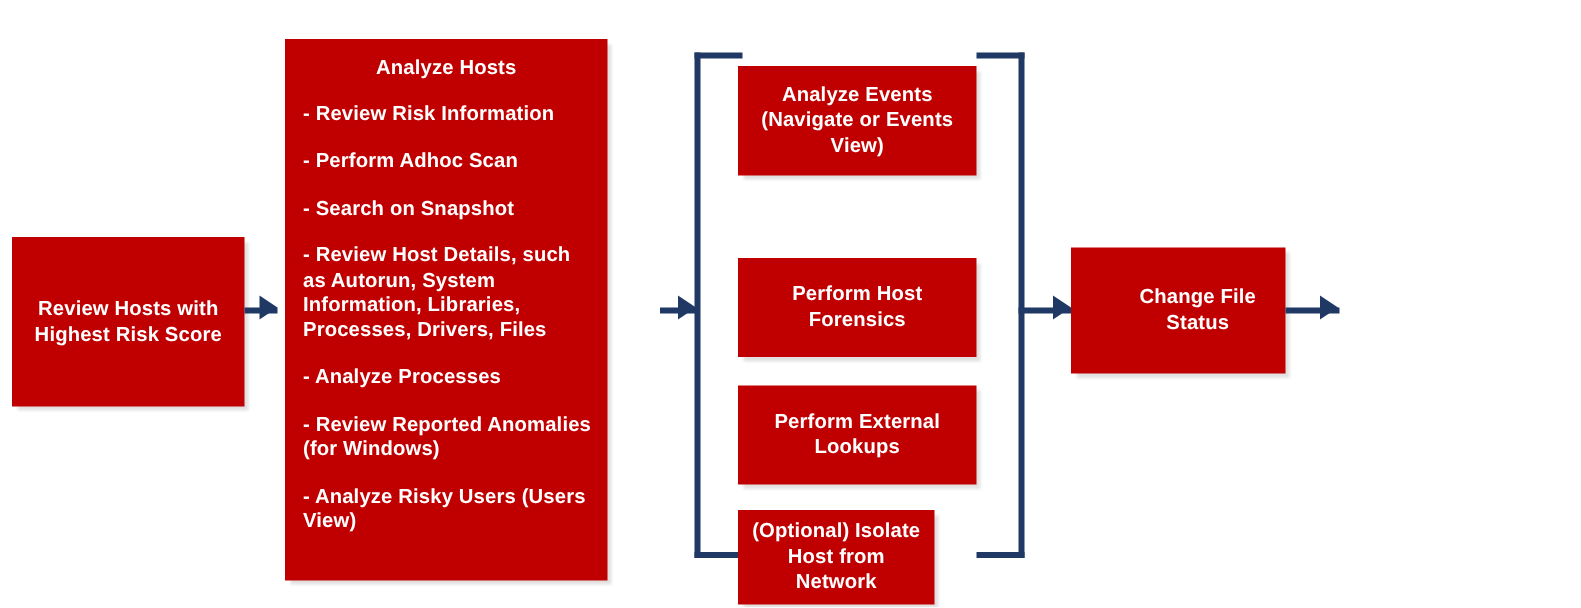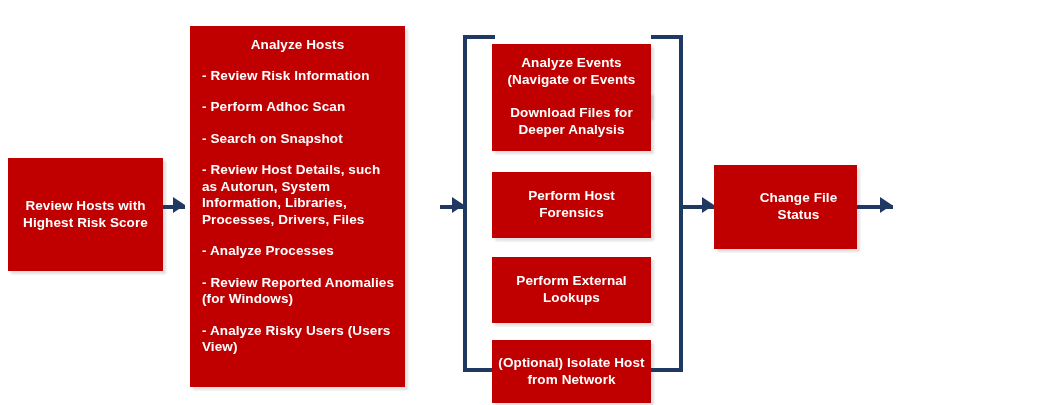--- a/index.html
+++ b/index.html
@@ -103,33 +103,30 @@
   <div class="arrowhead" style="left:452px; top:197px;"></div>
 
   <div class="conn vline" style="left:463px; top:35px; height:337px;"></div>
   <div class="conn hline" style="left:463px; top:35px; width:32px;"></div>
   <div class="conn hline" style="left:463px; top:368px; width:32px;"></div>
 
   <div class="node centered" style="left:492px; top:0px; width:159px; height:73px;margin-top:44px;">
     <span>Analyze Events (Navigate or Events View)</span>
   </div>
 
-  <div class="node centered" style="left:492px; top:92px; width:159px; height:59px;">
-    <span>Download Files for Deeper Analysis</span>
-  </div>
 
   <div class="node centered" style="left:492px; top:172px; width:159px; height:66px;">
     <span>Perform Host Forensics</span>
   </div>
 
   <div class="node centered" style="left:492px; top:257px; width:159px; height:66px;">
     <span>Perform External Lookups</span>
   </div>
 
-  <div class="node centered" style="left:492px; top:340px; width:159px; height:63px;">
+  <div class="node centered" style="left:492px; top:340px; width:131px; height:63px;">
     <span>(Optional) Isolate Host from Network</span>
   </div>
 
   <div class="conn hline" style="left:651px; top:35px; width:32px;"></div>
   <div class="conn hline" style="left:651px; top:368px; width:32px;"></div>
   <div class="conn vline" style="left:679px; top:35px; height:337px;"></div>
 
   <div class="conn hline" style="left:679px; top:205px; width:36px;"></div>
   <div class="arrowhead" style="left:702px; top:197px;"></div>
 

